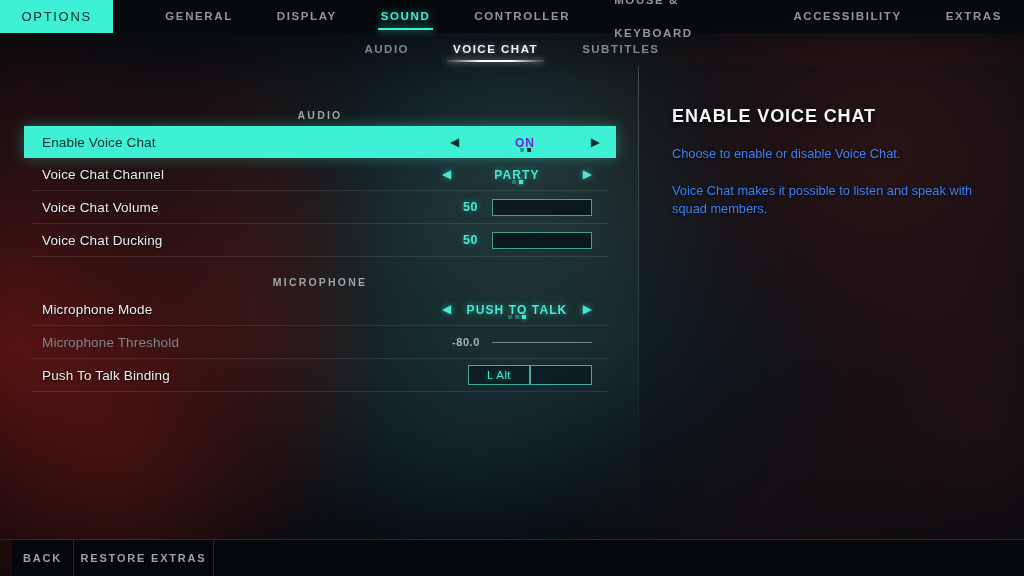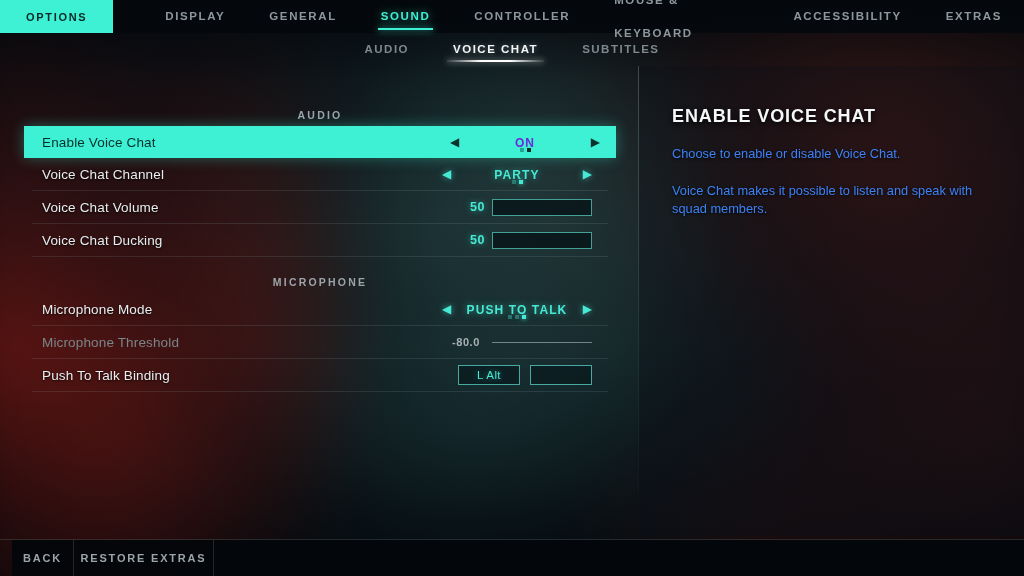--- a/index.html
+++ b/index.html
@@ -31,21 +31,21 @@
   .bg-dark{position:absolute;inset:0;
     background:linear-gradient(180deg, rgba(3,6,10,.72) 0%, rgba(3,6,10,.42) 14%, rgba(3,6,10,.34) 60%, rgba(3,6,10,.62) 100%);}
   .bg-vig{position:absolute;inset:0;
     background:radial-gradient(ellipse 120% 110% at 50% 45%, rgba(0,0,0,0) 42%, rgba(0,0,0,.55) 100%);}
 
   
   .topbar{position:absolute;left:0;top:0;width:1024px;height:33px;
     background:linear-gradient(180deg,rgba(4,8,12,.97),rgba(4,8,12,.9));
     display:flex;align-items:stretch;}
   .options-badge{width:115px;display:flex;align-items:center;justify-content:center;
-    background:#3ef0d4;color:#062a26;font-size:11px;font-weight:bold;letter-spacing:1.7px;}
+    background:#3ef0d4;color:#062a26;font-size:13px;font-weight:normal;letter-spacing:1.7px;}
   .nav-tabs{display:flex;align-items:center;gap:0px;padding-left:30px;}
   .nav-tab{position:relative;color:#8d979c;font-size:11.5px;font-weight:bold;letter-spacing:1.6px;
     padding:0 22px;line-height:33px;cursor:pointer;}
   .nav-tab.active{color:#3ef0d4;text-shadow:0 0 8px rgba(62,240,212,.55);}
   .nav-tab.active::after{content:"";position:absolute;left:19px;right:19px;bottom:3px;height:2px;
     background:#3ef0d4;box-shadow:0 0 7px rgba(62,240,212,.9);}
 
   
   .subbar{position:absolute;left:0;top:33px;width:1024px;height:33px;display:flex;
     align-items:center;justify-content:center;}
@@ -91,34 +91,34 @@
   .arrow{color:#46e9d4;font-size:12px;line-height:1;text-shadow:0 0 6px rgba(70,233,212,.6);
     cursor:pointer;user-select:none;}
   .opt-box{position:relative;flex:1;text-align:center;}
   .opt-val{color:#46e9d4;font-size:12px;font-weight:bold;letter-spacing:1.1px;
     text-shadow:0 0 7px rgba(70,233,212,.55);}
   .dots{position:absolute;left:0;right:0;top:15px;display:flex;justify-content:center;gap:3px;}
   .dot{width:4px;height:4px;background:rgba(70,233,212,.35);}
   .dot.on{background:#46e9d4;box-shadow:0 0 5px rgba(70,233,212,.9);}
 
   
-  .slider-wrap{display:flex;align-items:center;gap:7px;padding-right:16px;}
+  .slider-wrap{display:flex;align-items:center;gap:14px;padding-right:16px;}
   .slider-num{color:#46e9d4;font-size:12.5px;font-weight:bold;letter-spacing:.6px;
     min-width:22px;text-align:right;text-shadow:0 0 6px rgba(70,233,212,.5);}
   .slider{position:relative;width:100px;height:17px;border:1px solid rgba(86,205,192,.75);
     background:rgba(6,18,22,.75);padding:2px;box-sizing:border-box;}
   .slider-fill{height:100%;background:#3ef0d4;box-shadow:0 0 8px rgba(62,240,212,.55);}
 
   
   .line-wrap{display:flex;align-items:center;gap:12px;padding-right:16px;}
   .line-num{color:#a8b1b5;font-size:11px;font-weight:bold;letter-spacing:.6px;}
   .line-track{width:100px;height:1px;background:rgba(190,205,210,.55);}
 
   
-  .bind-wrap{display:flex;align-items:center;gap:10px;padding-right:16px;}
+  .bind-wrap{display:flex;align-items:center;padding-right:16px;}
   .bind-box{width:60px;height:18px;border:1px solid rgba(86,205,192,.8);
     display:flex;align-items:center;justify-content:center;
     color:#46e9d4;font-size:11.5px;letter-spacing:.4px;background:rgba(6,20,24,.55);
     text-shadow:0 0 6px rgba(70,233,212,.5);cursor:pointer;}
   .bind-box.empty{color:transparent;}
 
   
   .info{position:absolute;left:672px;top:106px;width:320px;}
   .info-title{color:#f4f8f9;font-size:18px;font-weight:bold;letter-spacing:.9px;
     text-shadow:0 2px 5px rgba(0,0,0,.85);}
@@ -144,22 +144,22 @@
 
   <div class="bg">
     <div class="bg-base"></div>
     <div class="bg-dark"></div>
     <div class="bg-vig"></div>
   </div>
 
   <div class="topbar">
     <div class="options-badge">OPTIONS</div>
     <div class="nav-tabs">
+      <div class="nav-tab">GENERAL</div>
       <div class="nav-tab">DISPLAY</div>
-      <div class="nav-tab">GENERAL</div>
       <div class="nav-tab active">SOUND</div>
       <div class="nav-tab">CONTROLLER</div>
       <div class="nav-tab">MOUSE &amp; KEYBOARD</div>
       <div class="nav-tab">ACCESSIBILITY</div>
       <div class="nav-tab">EXTRAS</div>
     </div>
   </div>
 
   <div class="subbar">
     <div class="sub-tab">AUDIO</div>

